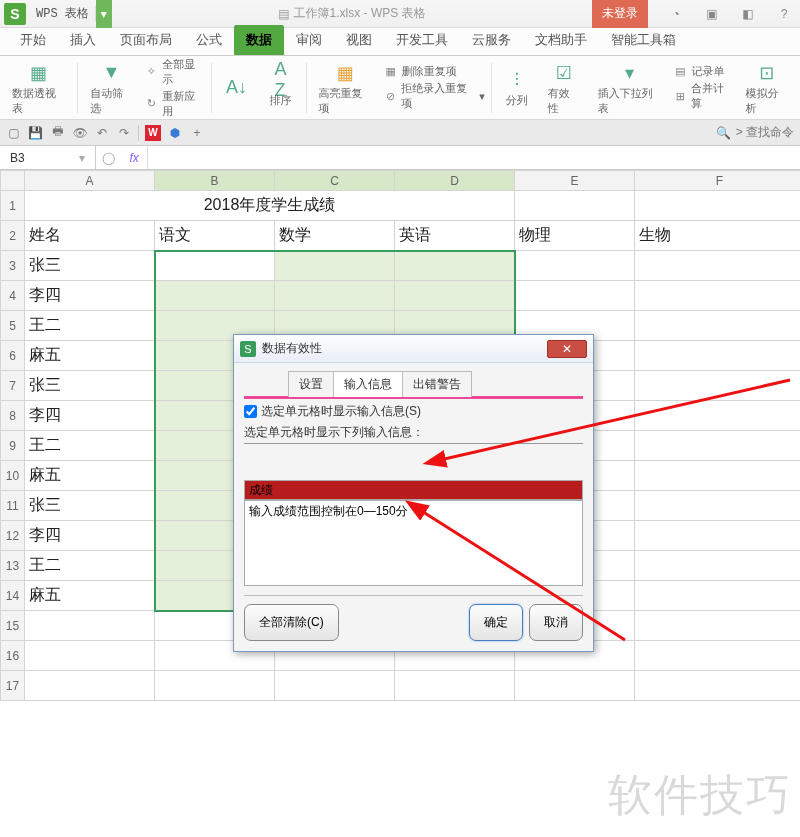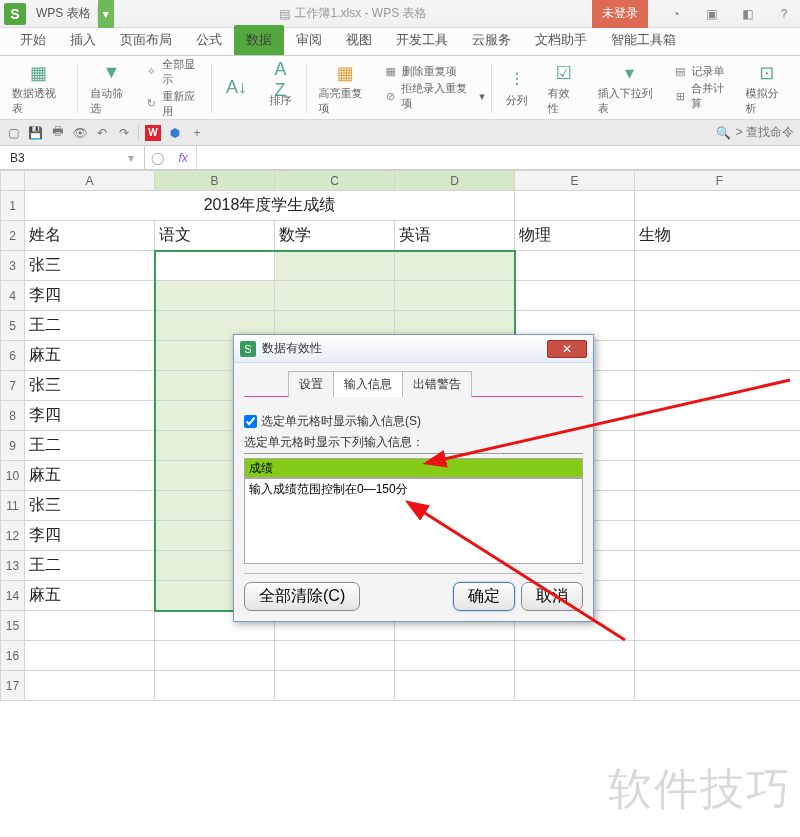--- a/index.html
+++ b/index.html
@@ -1,31 +1,31 @@
 <!DOCTYPE html>
 <html><head>
 <meta charset="utf-8">
 <style>
 * { box-sizing: border-box; margin: 0; padding: 0; font-family: "Microsoft YaHei", SimSun, Arial, sans-serif; }
 body { width: 800px; height: 837px; background: #fff; overflow: hidden; position: relative; font-size: 12px; }
 
 
 .titlebar { height: 28px; background: linear-gradient(#f6f6f6,#f0f0f0); display: flex; align-items: center; border-bottom: 1px solid #ddd; }
 .app-badge { width: 22px; height: 22px; background: #53a93f; color: #fff; font-weight: bold; display: flex; align-items: center; justify-content: center; margin: 0 4px; border-radius: 2px; font-size: 14px; }
-.app-name { font-size: 12px; color: #555; padding: 4px 6px; border-right: 1px solid #ddd; height: 16px; display:flex; align-items:center; }
+.app-name { font-size: 12px; color: #555; padding: 4px 6px; border-right: 1px solid #ddd; height: 16px; display:flex; align-items:center;font-family:Liberation Mono, monospace; }
 .app-drop { width: 16px; height: 28px; display:flex; align-items:center; justify-content:center; background:#6fb95c; color:#fff; }
 .title-center { flex: 1; text-align: center; color: #999; font-size: 12px; display:flex; align-items:center; justify-content:center; gap:4px; }
 .title-right { display: flex; align-items: center; gap: 20px; padding-right: 8px; }
 .login-btn { background: #de6a54; color: #fff; padding: 6px 10px; font-size: 12px; }
 .win-icon { color:#888; width:16px; text-align:center; }
 
 
 .menubar { height: 28px; background: #fcfcfc; display: flex; align-items: flex-end; padding-left: 8px; gap: 0; border-bottom: 1px solid #ccc; }
 .menu-item { padding: 6px 12px; font-size: 13px; color: #555; }
-.menu-item.active { background: #53a93f; color: #404040; border-radius: 2px 2px 0 0; }
+.menu-item.active { background: #53a93f; color: #000000; border-radius: 2px 2px 0 0; font-weight: bold; }
 
 
 .ribbon { height: 64px; background: #fcfcfc; border-bottom: 1px solid #d8d8d8; display: flex; align-items: center; padding: 4px 6px; gap: 6px; }
 .rib-group { display: flex; flex-direction: column; align-items: center; justify-content: center; height: 56px; padding: 0 6px; color:#666; font-size:11px; }
 .rib-big-icon { width: 26px; height: 26px; display:flex; align-items:center; justify-content:center; font-size:18px; color:#5a8; }
 .rib-sep { width:1px; height:50px; background:#e0e0e0; }
 .rib-stack { display:flex; flex-direction:column; gap:2px; font-size:11px; color:#666; }
 .rib-row { display:flex; align-items:center; gap:4px; }
 .rib-row .ic { width:14px; height:14px; display:inline-flex; align-items:center; justify-content:center; color:#888; }
 
@@ -34,21 +34,21 @@
 .qat .ic { color:#777; width:16px; text-align:center; }
 .qat .w-icon { width:16px; height:16px; background:#d23; color:#fff; font-size:10px; display:flex; align-items:center; justify-content:center; font-weight:bold; }
 .qat .cube { color:#3a7bd5; }
 .doc-tab { background:#fff; border:1px solid #ccc; border-bottom:none; padding:3px 10px; display:flex; align-items:center; gap:6px; font-size:12px; color:#444; }
 .doc-tab .xls { width:14px; height:14px; background:#3a9c5c; border-radius:2px; }
 .doc-tab .close { color:#888; }
 .qat-right { margin-left:auto; display:flex; align-items:center; gap:4px; color:#777; }
 
 
 .fbar { height: 24px; border-bottom:1px solid #ccc; display:flex; align-items:center; }
-.name-box { width:145px; border-right:1px solid #ccc; padding:0 10px; font-size:12px; color:#333; height:100%; display:flex; align-items:center; justify-content:space-between; }
+.name-box { width:96px; border-right:1px solid #ccc; padding:0 10px; font-size:12px; color:#333; height:100%; display:flex; align-items:center; justify-content:space-between; }
 .fbar .fx { padding:0 8px; color:#8b5cf6; font-style:italic; }
 .fbar .sep { width:1px; height:100%; background:#ddd; }
 
 
 .sheet { position:relative; }
 table.grid { border-collapse:collapse; width:100%; table-layout:fixed; }
 table.grid th, table.grid td { border:1px solid #d4d4d4; height:30px; font-size:16px; color:#222; padding:0 4px; background:#fff; }
 table.grid th { background:#f3f3f3; font-weight:normal; color:#666; font-size:12px; height:20px; }
 table.grid th.rowh { width:24px; background:#f3f3f3; color:#666; font-size:12px; height:30px; text-align:center; }
 table.grid td { text-align:left; vertical-align:middle; }
@@ -61,37 +61,37 @@
 .title-cell { text-align:center !important; font-size:22px; }
 .colh-sel { background:#d6e8c8 !important; }
 .active-cell { background:#fff !important; }
 
 
 .dialog { position:absolute; left:233px; top:334px; width:361px; background:#f4f4f4; border:1px solid #7a9ac0; box-shadow:2px 2px 8px rgba(0,0,0,.35); }
 .dlg-title { height:28px; background:linear-gradient(#fdfdfd,#e8eef7); border-bottom:1px solid #cdd9e8; display:flex; align-items:center; padding:0 6px; font-size:12px; color:#333; }
 .dlg-title .sq { width:16px; height:16px; background:#3a9c5c; border-radius:2px; margin-right:6px; display:flex; align-items:center; justify-content:center; color:#fff; font-size:11px; }
 .dlg-title .dlg-close { margin-left:auto; width:40px; height:18px; background:#c94f44; border-radius:2px; color:#fff; display:flex; align-items:center; justify-content:center; font-size:12px; border:1px solid #a03028; }
 .dlg-body { padding:8px 10px 10px 10px; }
-.dlg-tabs { display:flex; border-bottom:1px solid #ec4899; margin-bottom:16px;padding-left:44px; }
+.dlg-tabs { display:flex; border-bottom:3px solid #ec4899; margin-bottom:4px;padding-left:44px; }
 .dlg-tab { padding:4px 10px; font-size:12px; background:#f4f4f4; border:1px solid #bbb; border-bottom:none; margin-right:-1px; margin-bottom:-1px; color:#333; }
 .dlg-tab.active { background:#fff; position:relative; z-index:1; }
 .dlg-row { font-size:12px; color:#333; margin:4px 0; display:flex; align-items:center; gap:4px; }
-.dlg-input { width:100%; border:1px solid #aaa; padding:2px 4px; font-size:12px; background:#84cc16; }
+.dlg-input { width:100%; border:1px solid #aaa; padding:2px 4px; font-size:12px; background:#b91c1c;margin-top:32px; }
 .dlg-textarea { width:100%; height:86px; border:1px solid #aaa; padding:2px 4px; font-size:12px; background:#fff; resize:none; }
 .dlg-hr { border:none; border-top:1px solid #bbb; margin:6px 0 8px 0; }
 .dlg-buttons { display:flex; align-items:center; gap:6px; }
-.dlg-btn { padding:3px 14px; font-size:16px; border:1px solid #888; background:linear-gradient(#fdfdfd,#e4e4e4); border-radius:7px; }
+.dlg-btn { padding:9px 14px; font-size:12px; border:1px solid #888; background:linear-gradient(#fdfdfd,#e4e4e4); border-radius:7px; }
 .dlg-btn.primary { border:1px solid #4a7dbb; box-shadow:0 0 2px #6aa0e0; }
 .dlg-buttons .spacer { flex:1; }
 
 
 .arrows { position:absolute; left:0; top:0; pointer-events:none; }
 
 
-.watermark { position:absolute; right:8px; bottom:18px; font-size:44px; color:rgba(120,120,120,.28); font-family:"Microsoft YaHei"; letter-spacing:2px; pointer-events:none; }
+.watermark { position:absolute; right:8px; bottom:12px; font-size:44px; color:rgba(120,120,120,.28); font-family:"Microsoft YaHei"; letter-spacing:2px; pointer-events:none; }
 </style>
 </head>
 <body>
 
 <div class="titlebar">
   <div class="app-badge">S</div>
   <div class="app-name">WPS 表格</div>
   <div class="app-drop">▾</div>
   <div class="title-center">
     <span>▤</span>

